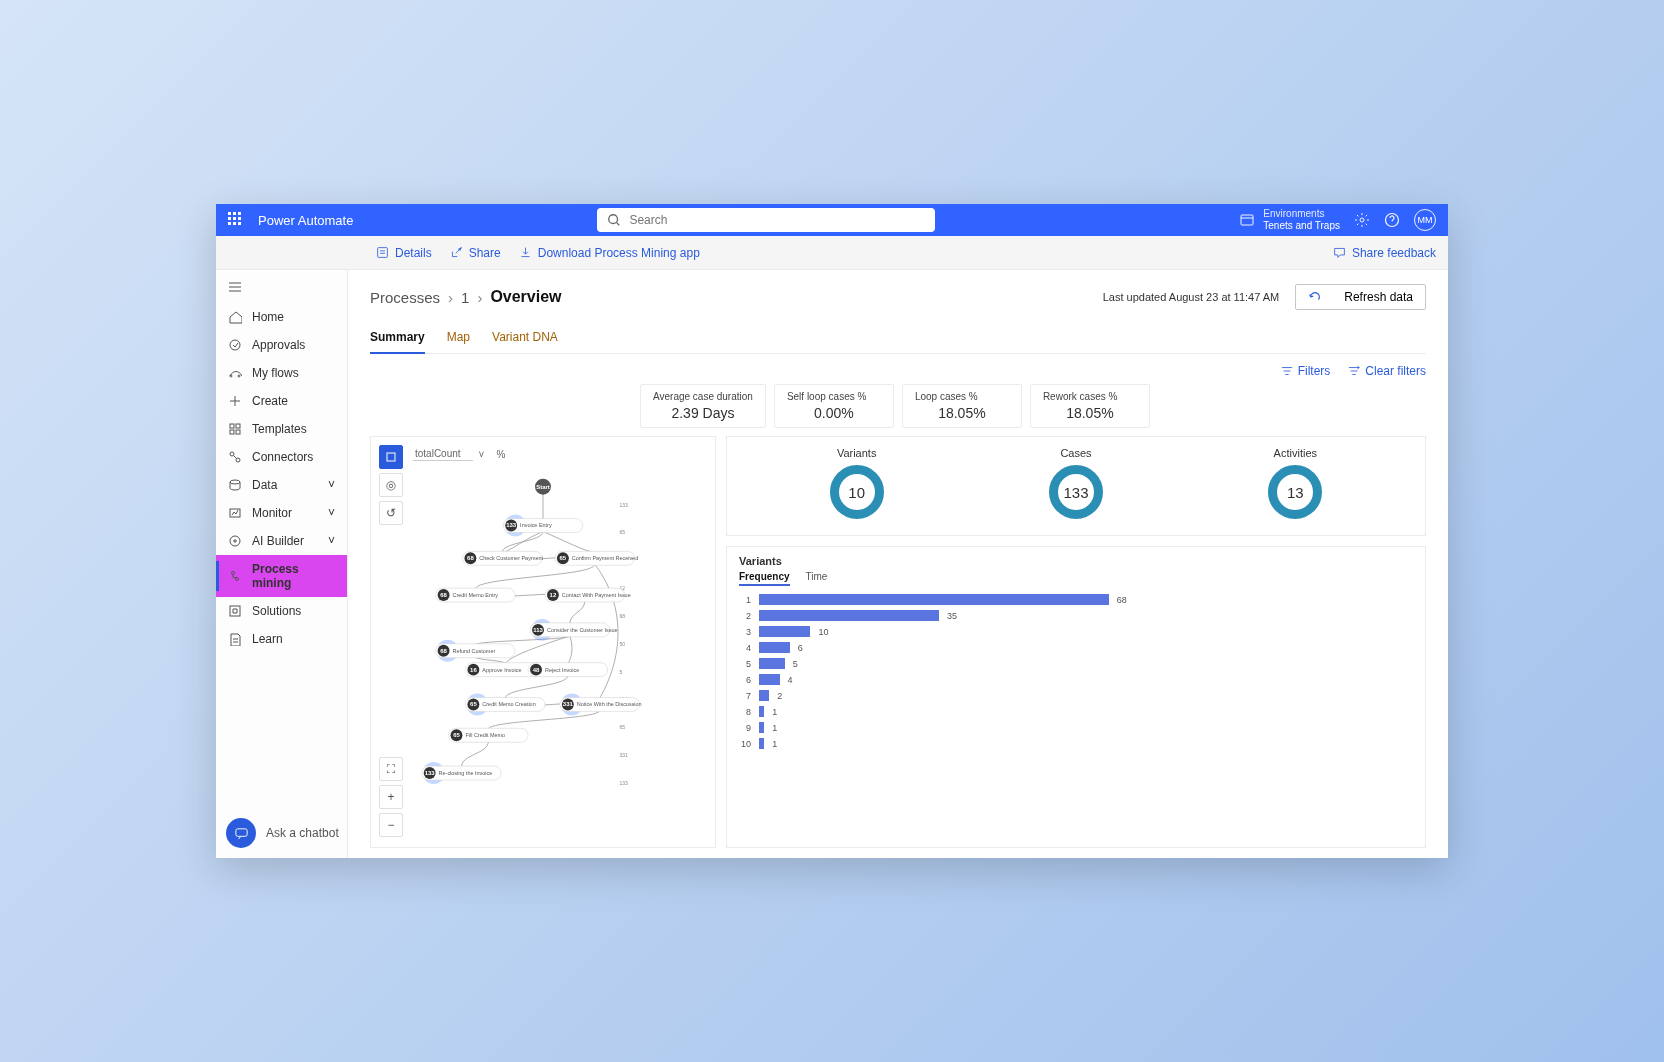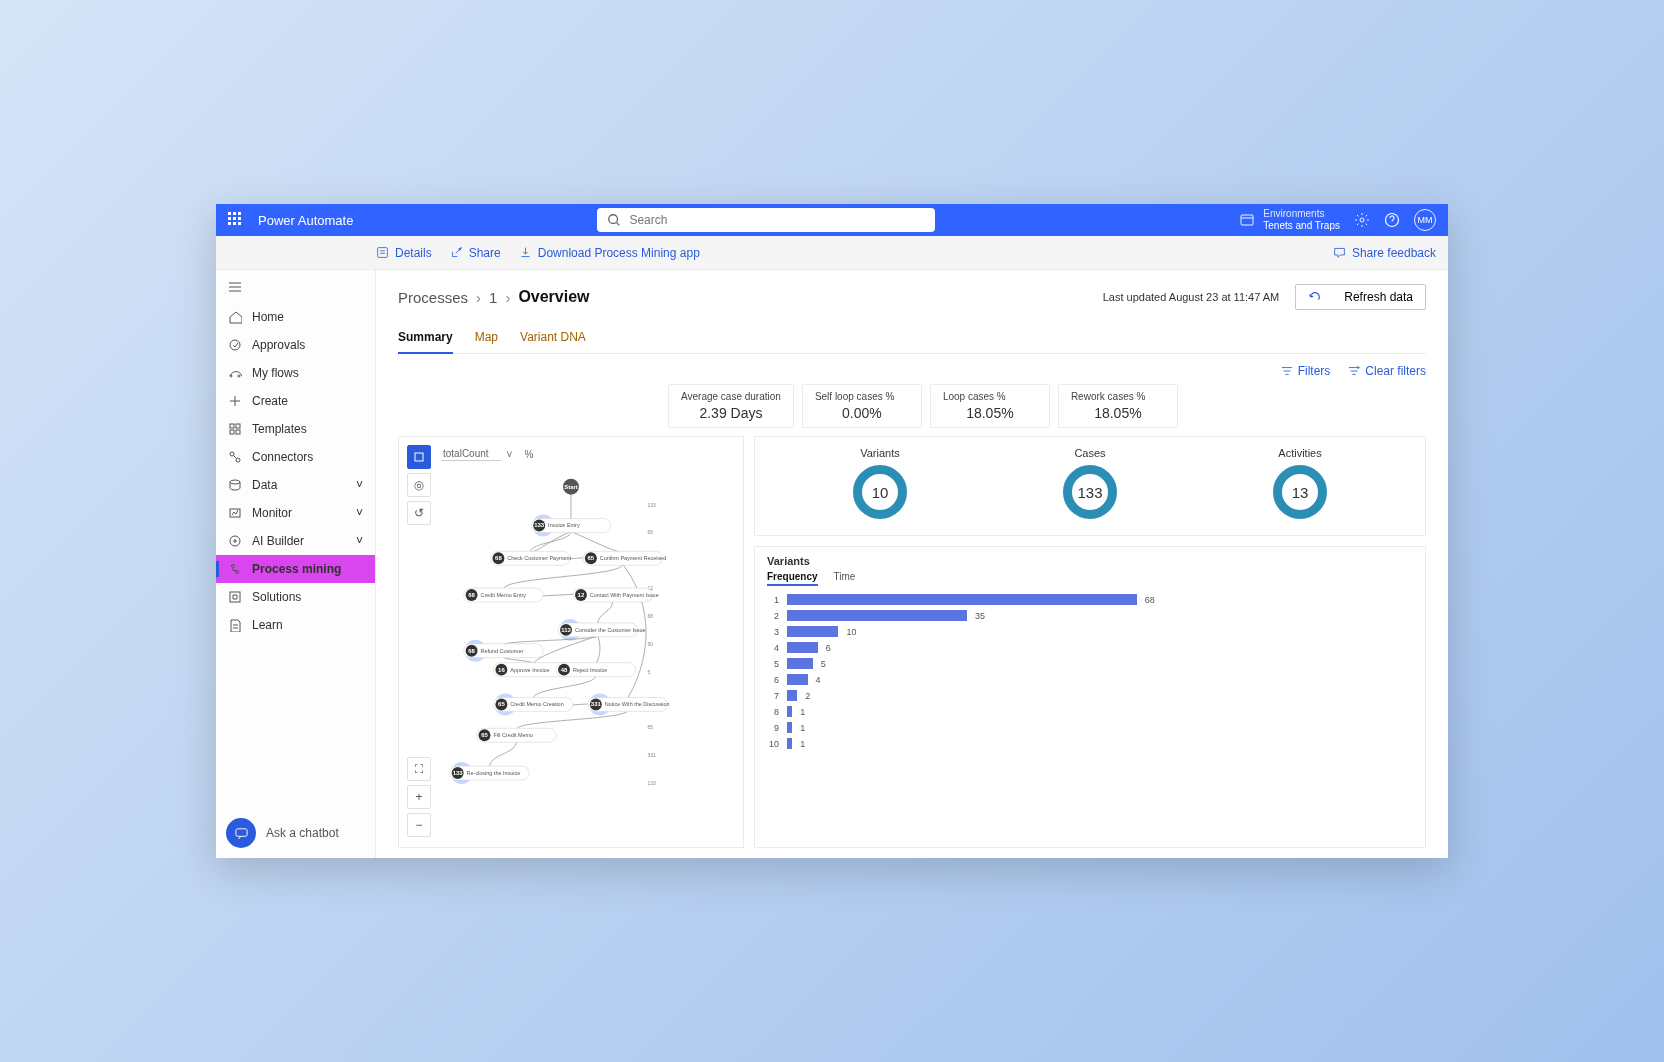--- a/index.html
+++ b/index.html
@@ -44,21 +44,21 @@
   }
   .cmdbar .left { margin-left: 148px; display: flex; gap: 18px; }
   .cmd-item { display: flex; align-items: center; gap: 6px; color: #2a5bdc; cursor: pointer; }
   .cmd-item svg { width: 13px; height: 13px; }
   .cmdbar .right { margin-left: auto; display: flex; align-items: center; gap: 6px; color: #2a5bdc; cursor: pointer; }
 
   
   .body { flex: 1; display: flex; min-height: 0; }
 
   
-  .leftnav { width: 160px; background: #fdfdfd; border-right: 1px solid #edebe9; padding-top: 4px; font-size: 12px; position: relative; }
+  .leftnav { width: 132px; background: #fdfdfd; border-right: 1px solid #edebe9; padding-top: 4px; font-size: 12px; position: relative; }
   .hamburger { padding: 6px 12px; cursor: pointer; color: #555; }
   .nav-item { display: flex; align-items: center; gap: 10px; padding: 7px 12px; cursor: pointer; color: #323130; position: relative; }
   .nav-item.active { background: #d946ef; font-weight: 600; }
   .nav-item.active::before { content: ""; position: absolute; left: 0; top: 6px; bottom: 6px; width: 3px; background: #2a5bdc; }
   .nav-item svg { width: 14px; height: 14px; color: #555; flex-shrink: 0; }
   .nav-item .chev { margin-left: auto; }
   .chatbot-fab { position: absolute; bottom: 10px; left: 10px; display: flex; align-items: center; gap: 10px; font-size: 12px; color: #555; }
   .chatbot-fab .circle { width: 30px; height: 30px; border-radius: 50%; background: #2a5bdc; display: flex; align-items: center; justify-content: center; color: #fff; }
 
   

